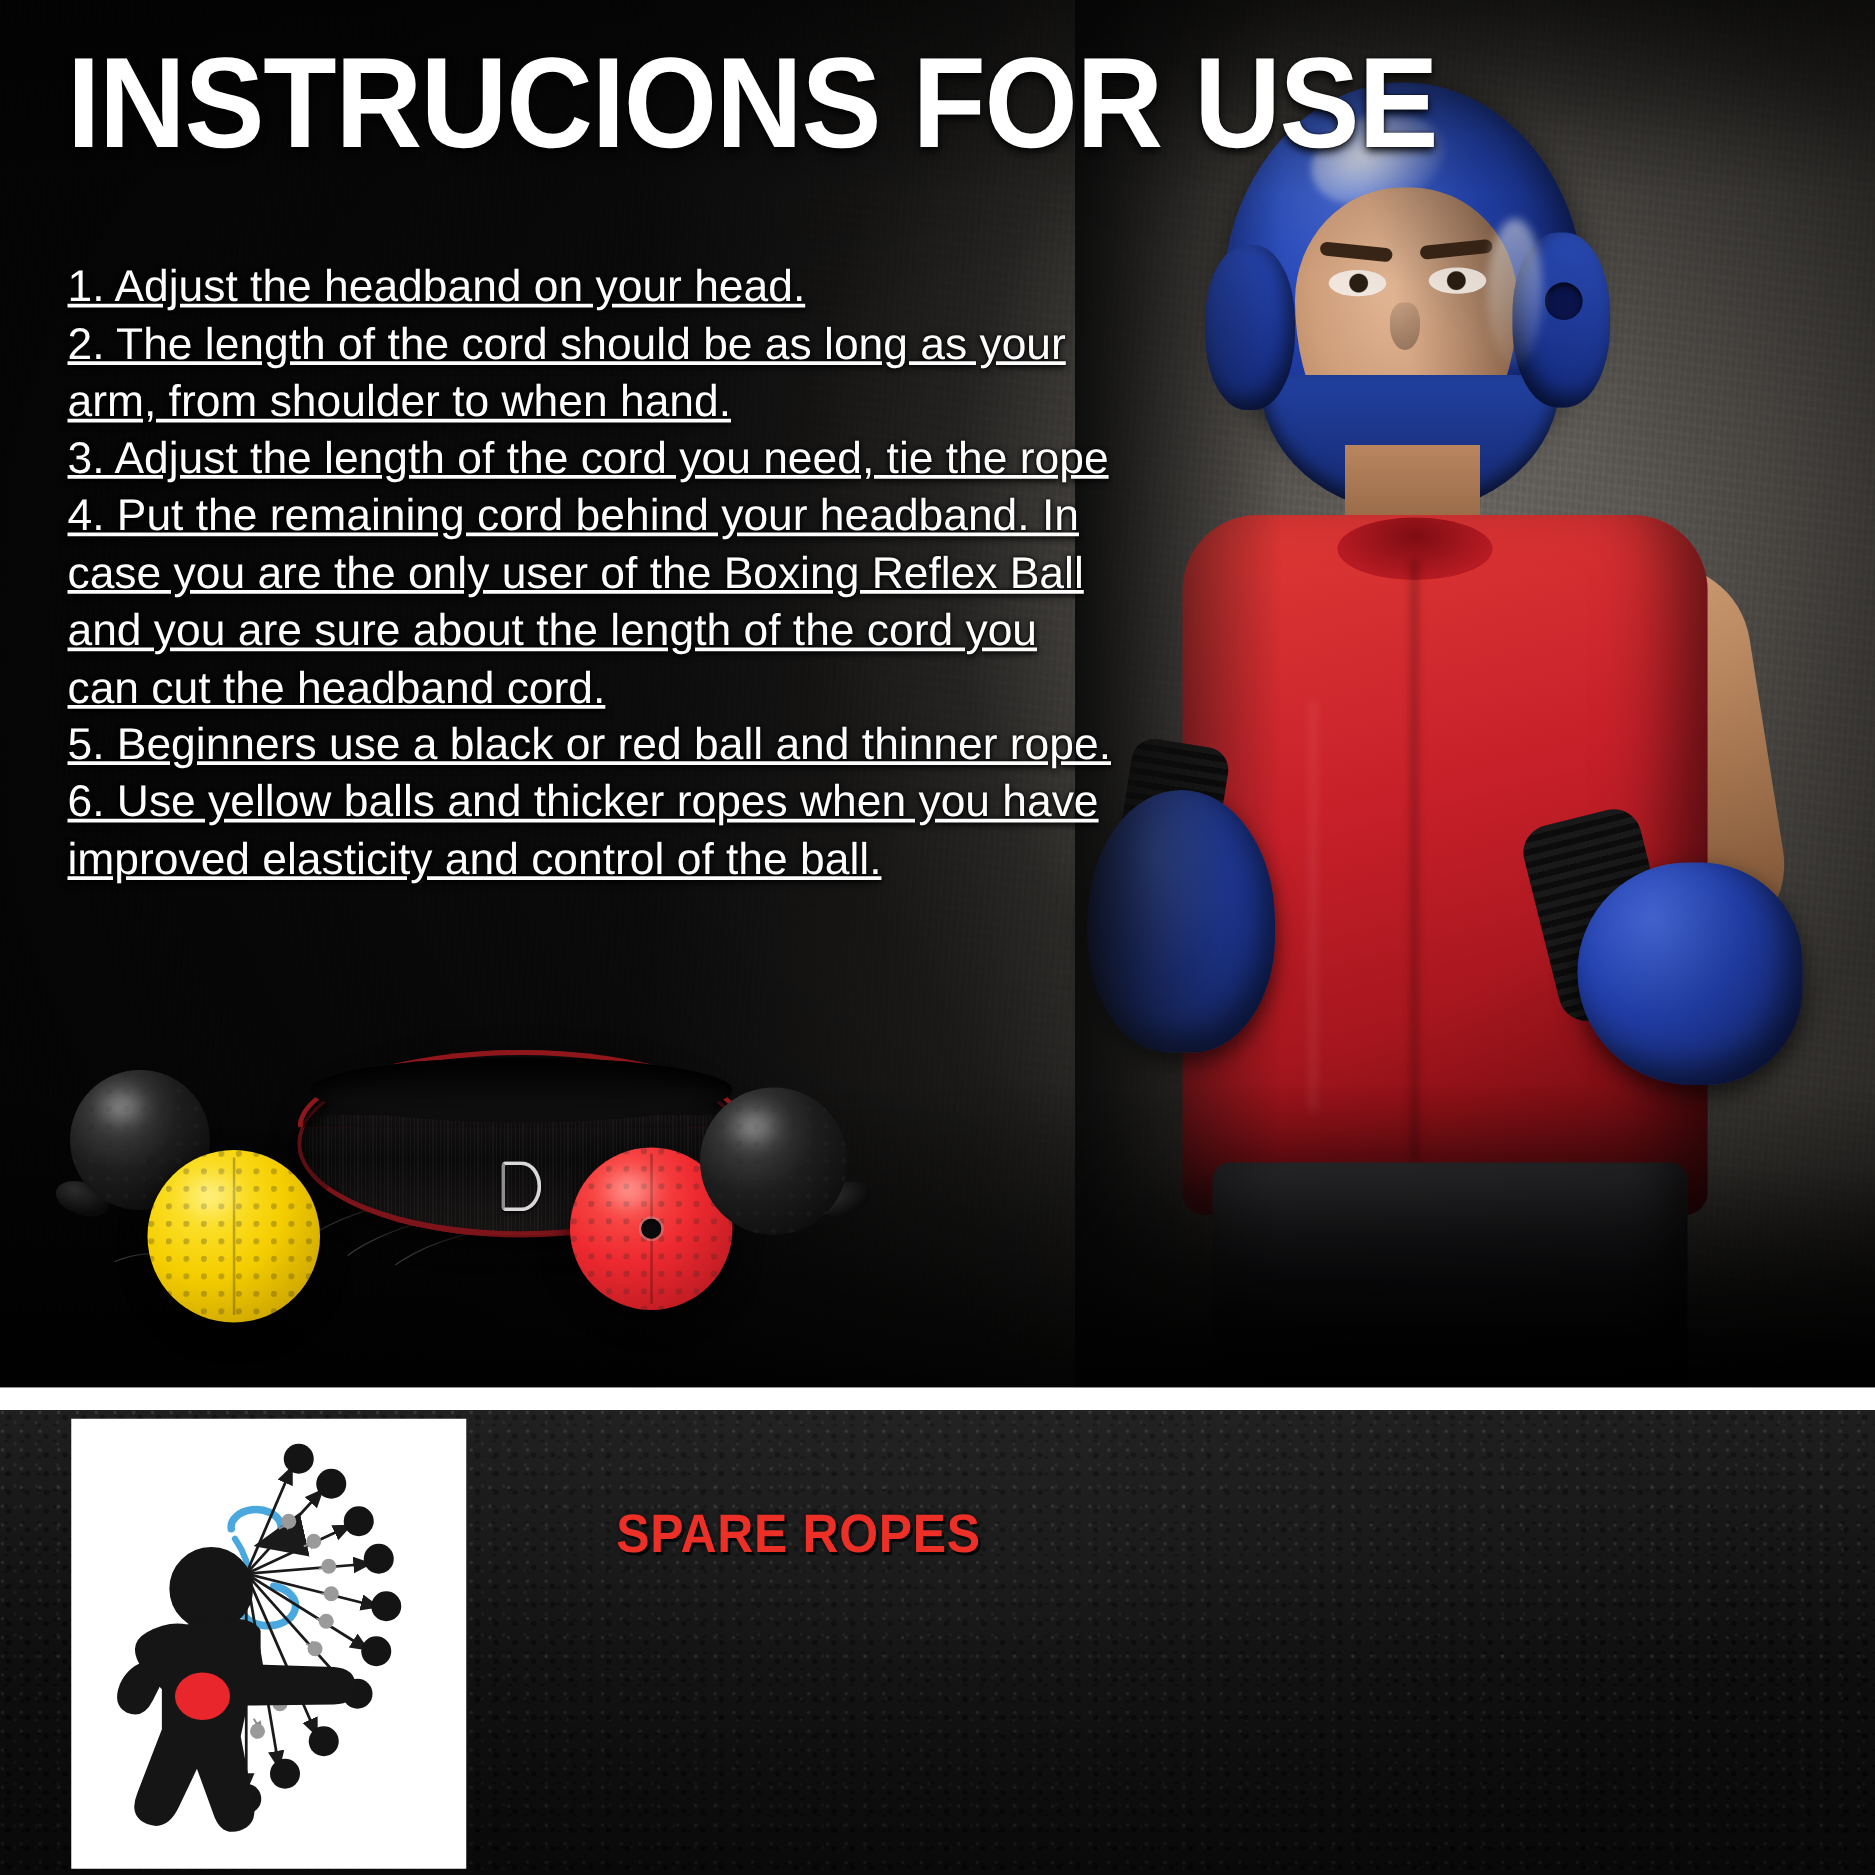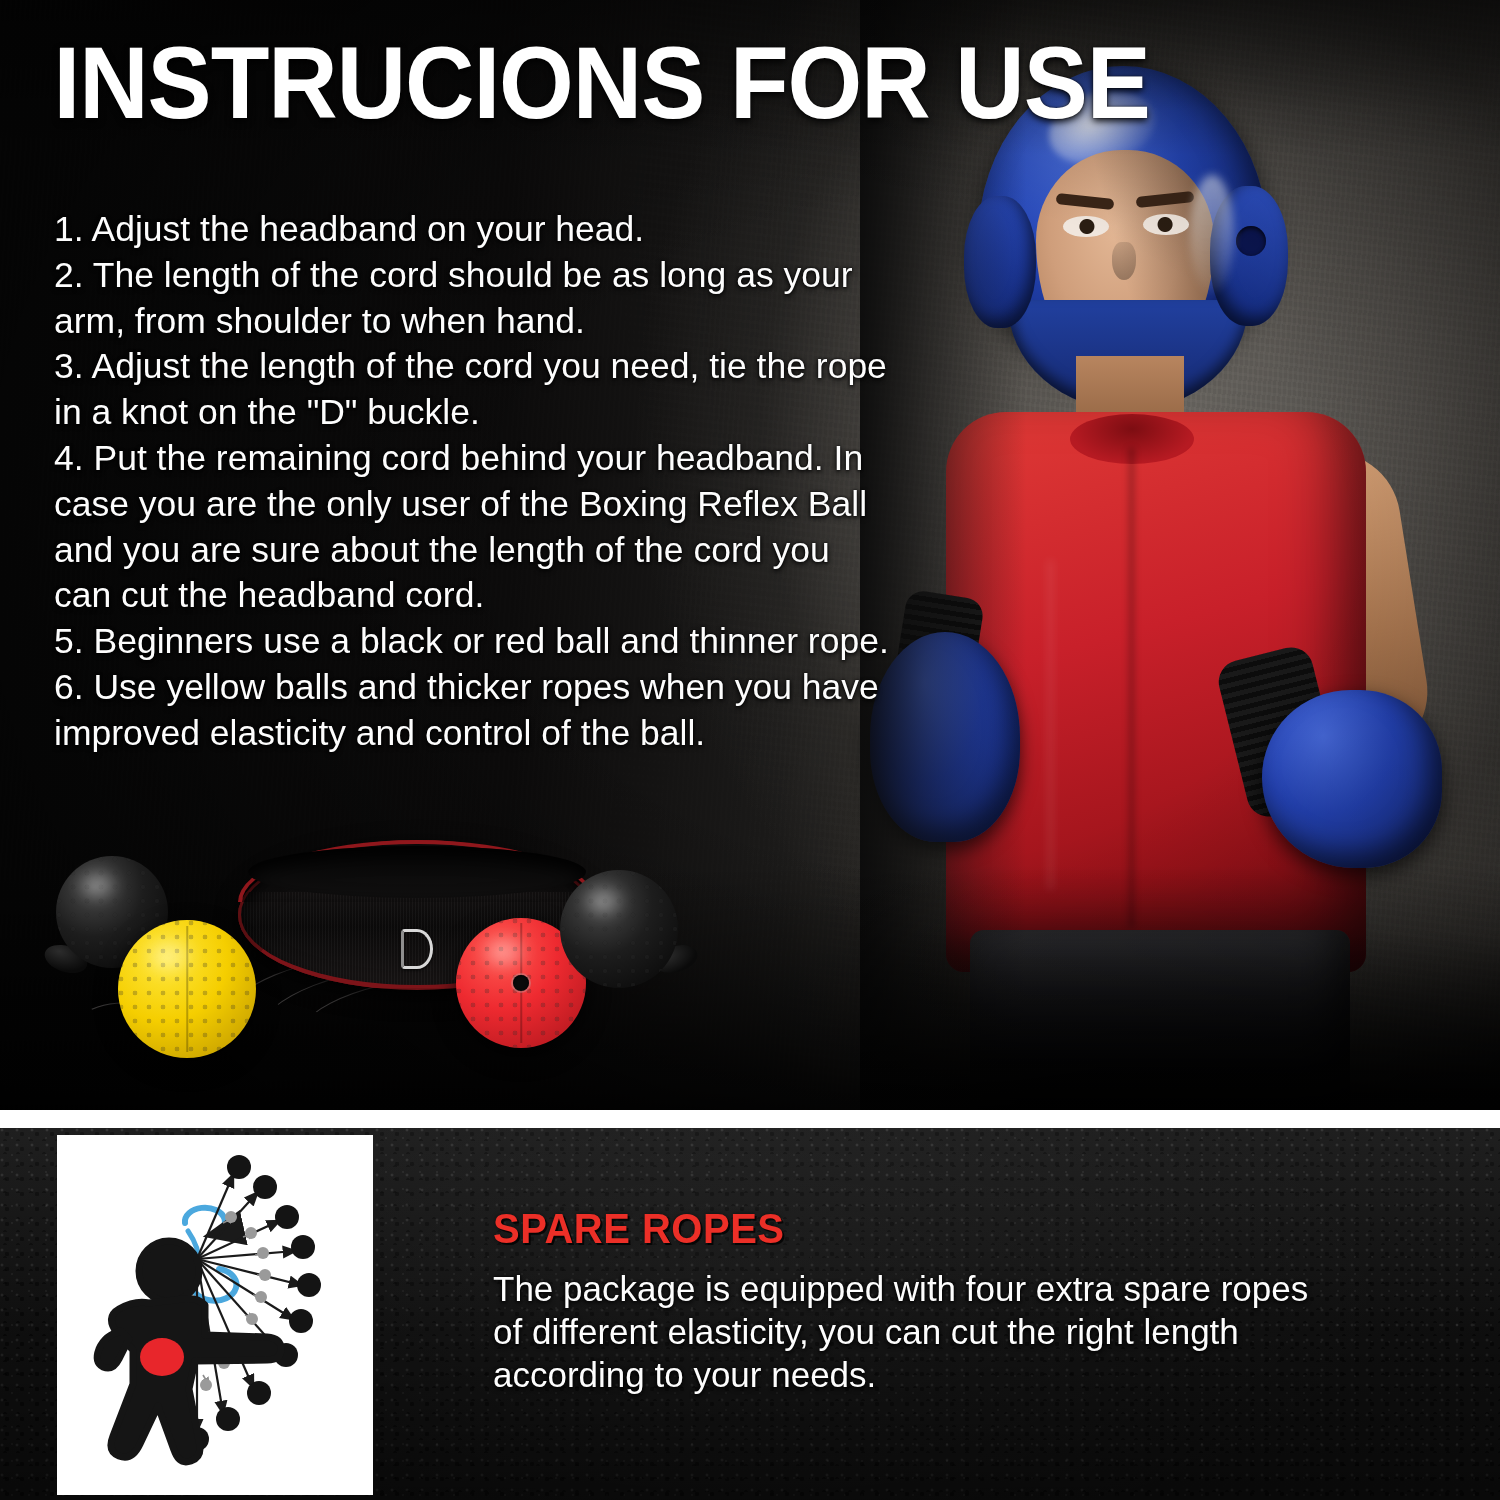--- a/index.html
+++ b/index.html
@@ -49,20 +49,21 @@
   #title span { display:inline-block; transform:scaleX(.99); }
 
   
   #instructions {
     position:absolute; left:54px; top:207px; width:880px;
   }
   .instr-line {
     color:#fdfdfd; font-size:35.5px; line-height:45.8px;
     text-shadow:0 2px 5px rgba(0,0,0,.95), 0 0 3px rgba(0,0,0,.9);
     white-space:nowrap;
+    text-decoration:underline;
   }
 
   
   #product-photo {
     position:absolute; left:42px; top:818px; width:680px; height:292px;
   }
   .cord {
     position:absolute; border:1.6px solid rgba(48,46,46,.95);
     border-color:rgba(60,58,58,.95) transparent transparent transparent;
     border-radius:50%;
@@ -332,21 +333,20 @@
 
     <div id="title">
       <span>INSTRUCIONS FOR USE</span>
     </div>
 
     <div id="instructions">
       <div class="instr-line">1. Adjust the headband on your head.</div>
       <div class="instr-line">2. The length of the cord should be as long as your</div>
       <div class="instr-line">arm, from shoulder to when hand.</div>
       <div class="instr-line">3. Adjust the length of the cord you need, tie the rope</div>
-      <div class="instr-line">in a knot on the "D" buckle.</div>
       <div class="instr-line">4. Put the remaining cord behind your headband. In</div>
       <div class="instr-line">case you are the only user of the Boxing Reflex Ball</div>
       <div class="instr-line">and you are sure about the length of the cord you</div>
       <div class="instr-line">can cut the headband cord.</div>
       <div class="instr-line">5. Beginners use a black or red ball and thinner rope.</div>
       <div class="instr-line">6. Use yellow balls and thicker ropes when you have</div>
       <div class="instr-line">improved elasticity and control of the ball.</div>
     </div>
 
     <div id="product-photo">
@@ -469,21 +469,16 @@
           <circle cx="112" cy="136" r="30"></circle>
           <path d="M60,198 q-12,-16 2,-24 q16,-9 30,-6 l34,-4 q14,-2 22,6 l0,30 l62,2 q14,1 14,12 q0,11 -14,11 l-72,1 l-6,28 l10,52 q4,16 -8,20 q-12,4 -17,-11 l-16,-44 l-18,38 q-8,17 -21,12 q-12,-5 -6,-20 l20,-52 l0,-34 z"></path>
           <path d="M64,196 q-16,4 -22,18 q-5,13 4,18 q10,4 16,-8 l10,-20 z"></path>
         </g>
         <ellipse cx="105" cy="222" rx="22" ry="19" fill="#E8262B"></ellipse>
       </svg>
     </div>
 
     <div id="spare-block">
       <div id="spare-heading">SPARE ROPES</div>
-      <div id="spare-body">
-        <div class="spare-line">The package is equipped with four extra spare ropes</div>
-        <div class="spare-line">of different elasticity, you can cut the right length</div>
-        <div class="spare-line">according to your needs.</div>
-      </div>
     </div>
   </div>
 
 </div>
 
 </body></html>

